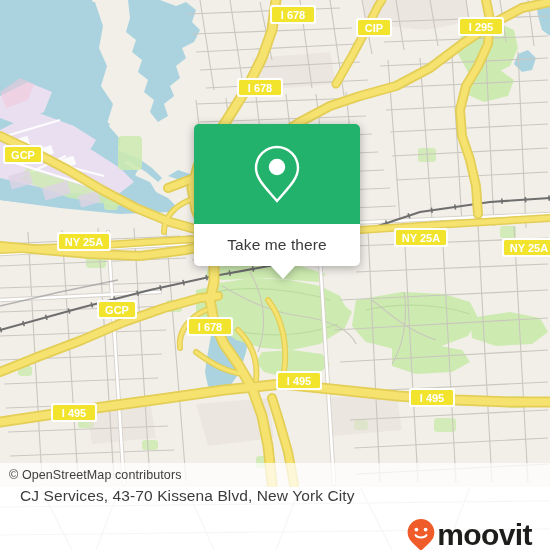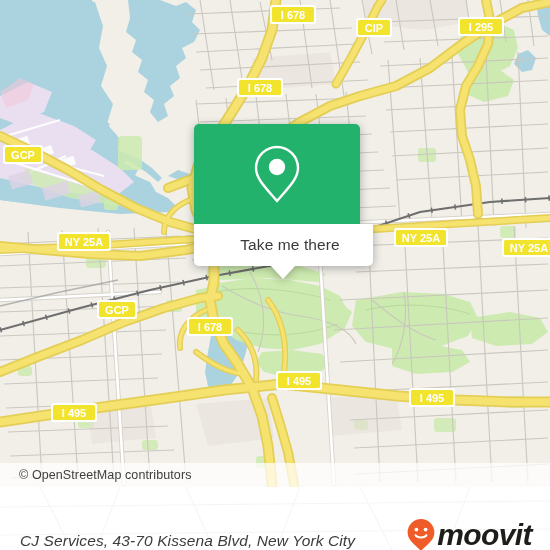--- a/index.html
+++ b/index.html
@@ -14,55 +14,55 @@
   #map{position:absolute;left:0;top:0;width:550px;height:487px;overflow:hidden;background:#d946ef;}
   #map svg{display:block;}
 
   
   #attrib{
     position:absolute;left:0;bottom:0;width:550px;height:24px;
     background:rgba(255,255,255,0.72);
     display:flex;align-items:center;
   }
   #attrib span{
-    font-size:12.5px;color:#3d3d3d;padding-left:19px;
+    font-size:12.5px;color:#3d3d3d;padding-left:9px;
     letter-spacing:.1px;
   }
 
   
   #card{
     position:absolute;left:194px;top:124px;width:166px;height:142px;
     border-radius:5px;overflow:visible;
     filter:drop-shadow(0 2px 5px rgba(0,0,0,0.30));
   }
   #card-green{
     position:absolute;left:0;top:0;width:166px;height:100px;
     background:#22b26c;border-radius:5px 5px 0 0;
     display:flex;align-items:center;justify-content:center;
   }
   #card-white{
     position:absolute;left:0;top:100px;width:166px;height:42px;
     background:#ffffff;border-radius:0 0 5px 5px;
-    display:flex;align-items:center;justify-content:center;padding-left:13px;
+    display:flex;align-items:center;justify-content:center;
   }
   #card-white .lbl{
     font-size:15.5px;color:#3a3a3a;letter-spacing:.1px;
   }
   #card-tail{
     position:absolute;left:76px;top:141px;width:0;height:0;
     border-left:13px solid transparent;
     border-right:13px solid transparent;
     border-top:14px solid #ffffff;
   }
 
   
   #footer{
     position:absolute;left:0;top:487px;width:550px;height:63px;
     background:#ffffff;overflow:hidden;
-    display:flex;align-items:flex-end;font-style:italic;
+    display:flex;align-items:flex-start;
   }
   #footer-watermark{
     position:absolute;left:0;top:0;width:550px;height:63px;
     opacity:0.085;pointer-events:none;
   }
   #footer-text{
     position:relative;z-index:2;
     padding-left:20px;font-size:15.5px;color:#3c3c3c;letter-spacing:.1px;
     white-space:nowrap;
   }

